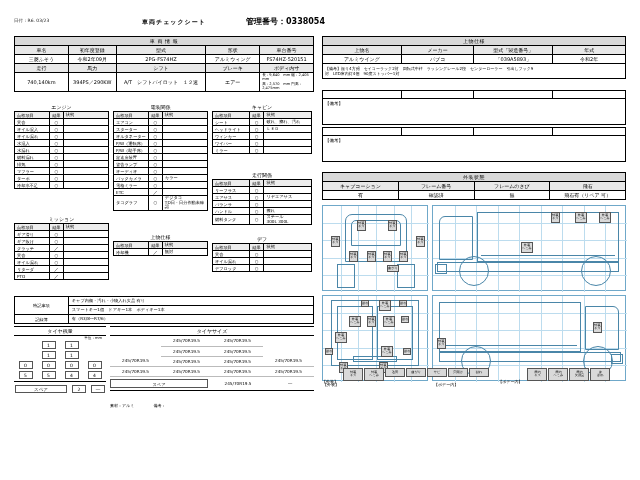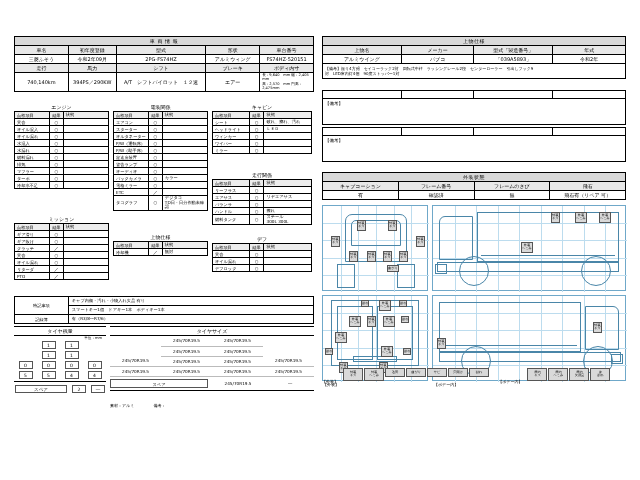--- a/index.html
+++ b/index.html
@@ -90,20 +90,25 @@
   .legend { position:absolute; left:322px; top:368px; width:304px; }
   .legend .lg { display:inline-block; background:#d9d9d9; border:1px solid #555;
                 font-size:3.2px; line-height:1.05; text-align:center;
                 padding:2px 1px; margin-right:1px; min-width:20px; vertical-align:top;}
 </style>
 </head>
 <body>
 
 <div class="page">
 
+  <div class="meta">
+    <div class="date">日付：R6. 03/23</div>
+    <div class="title">車両チェックシート</div>
+    <div class="mgmt">管理番号：0338054</div>
+  </div>
 
   <div class="vinfo">
     <table>
       <tbody>
           <tr>
             <td class="hdrband" colspan="5">車 両 情 報</td>
           </tr>
       <tr>
         <td class="colhdr" style="width:18%">車名</td>
         <td class="colhdr" style="width:16%">初年度登録</td>

